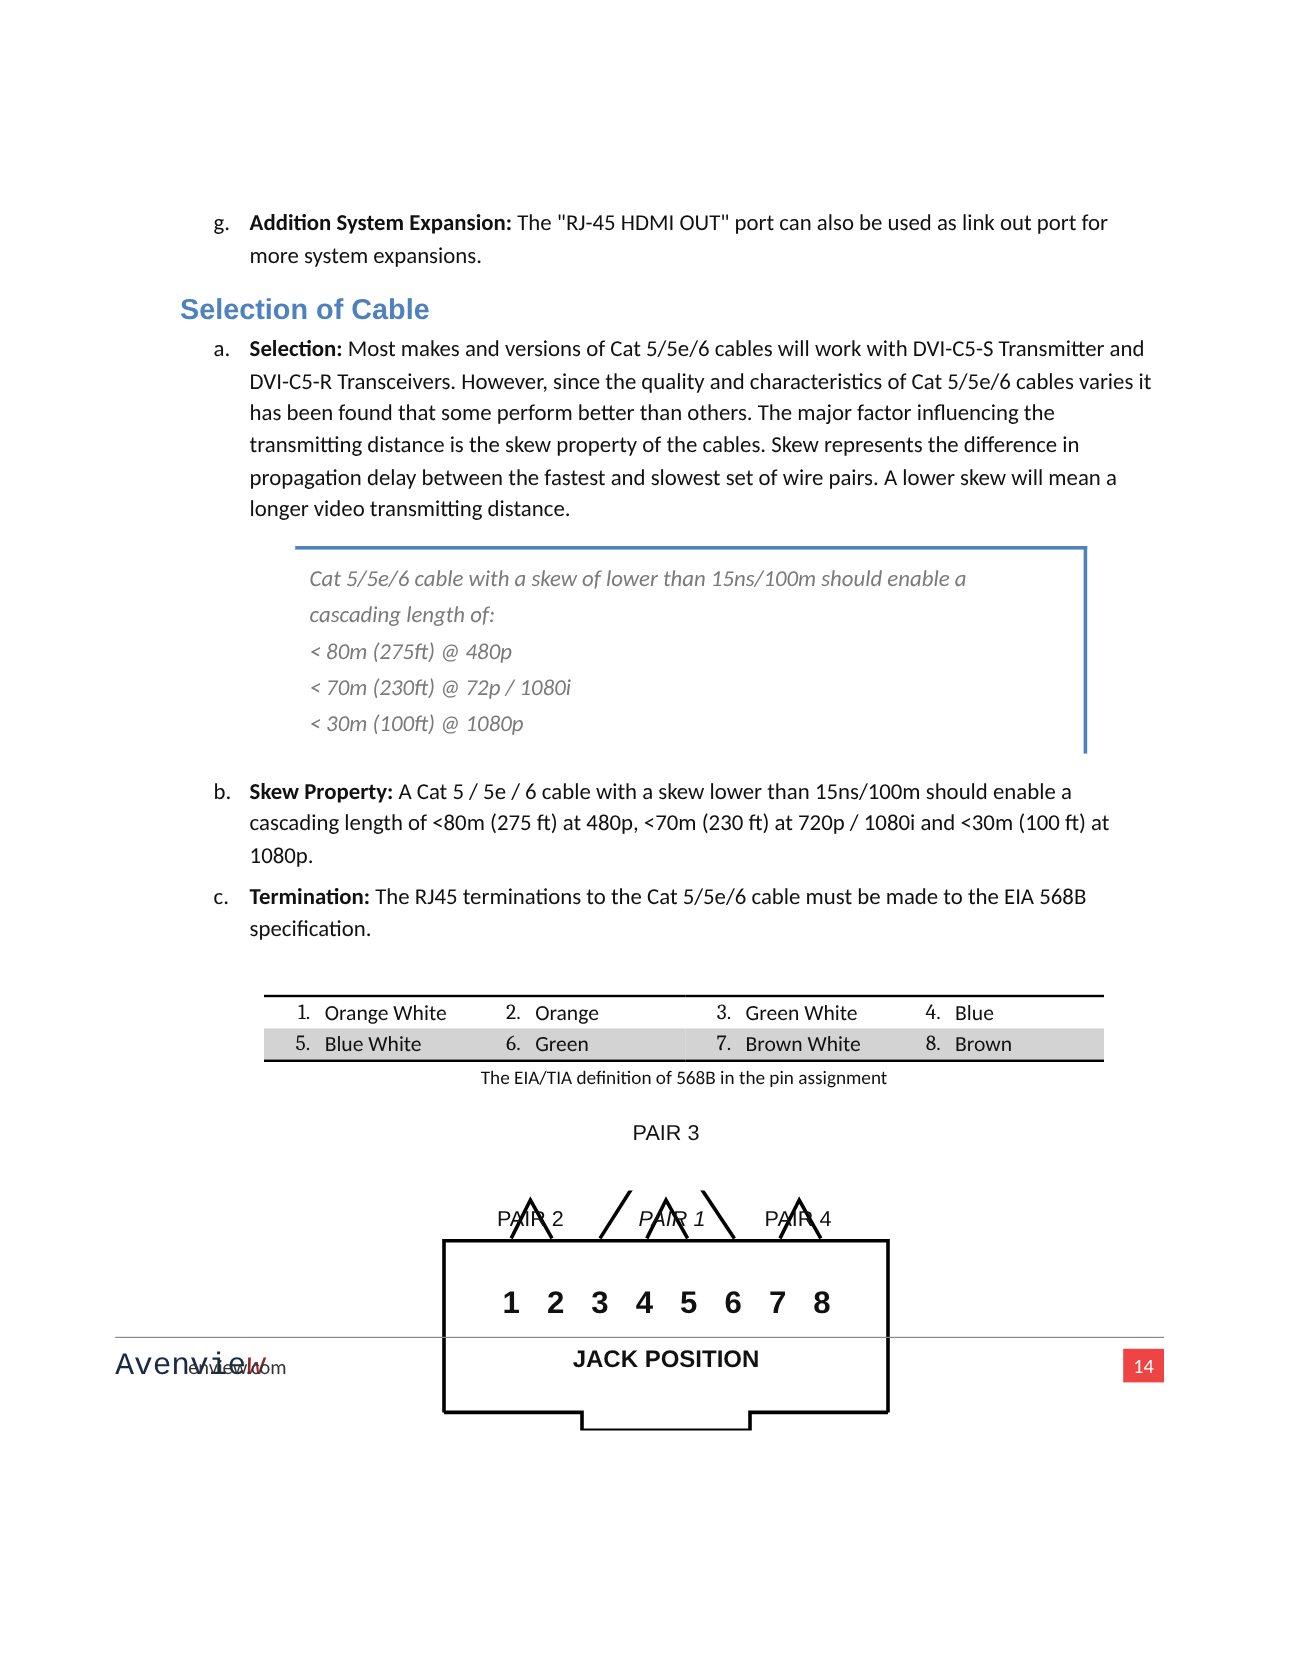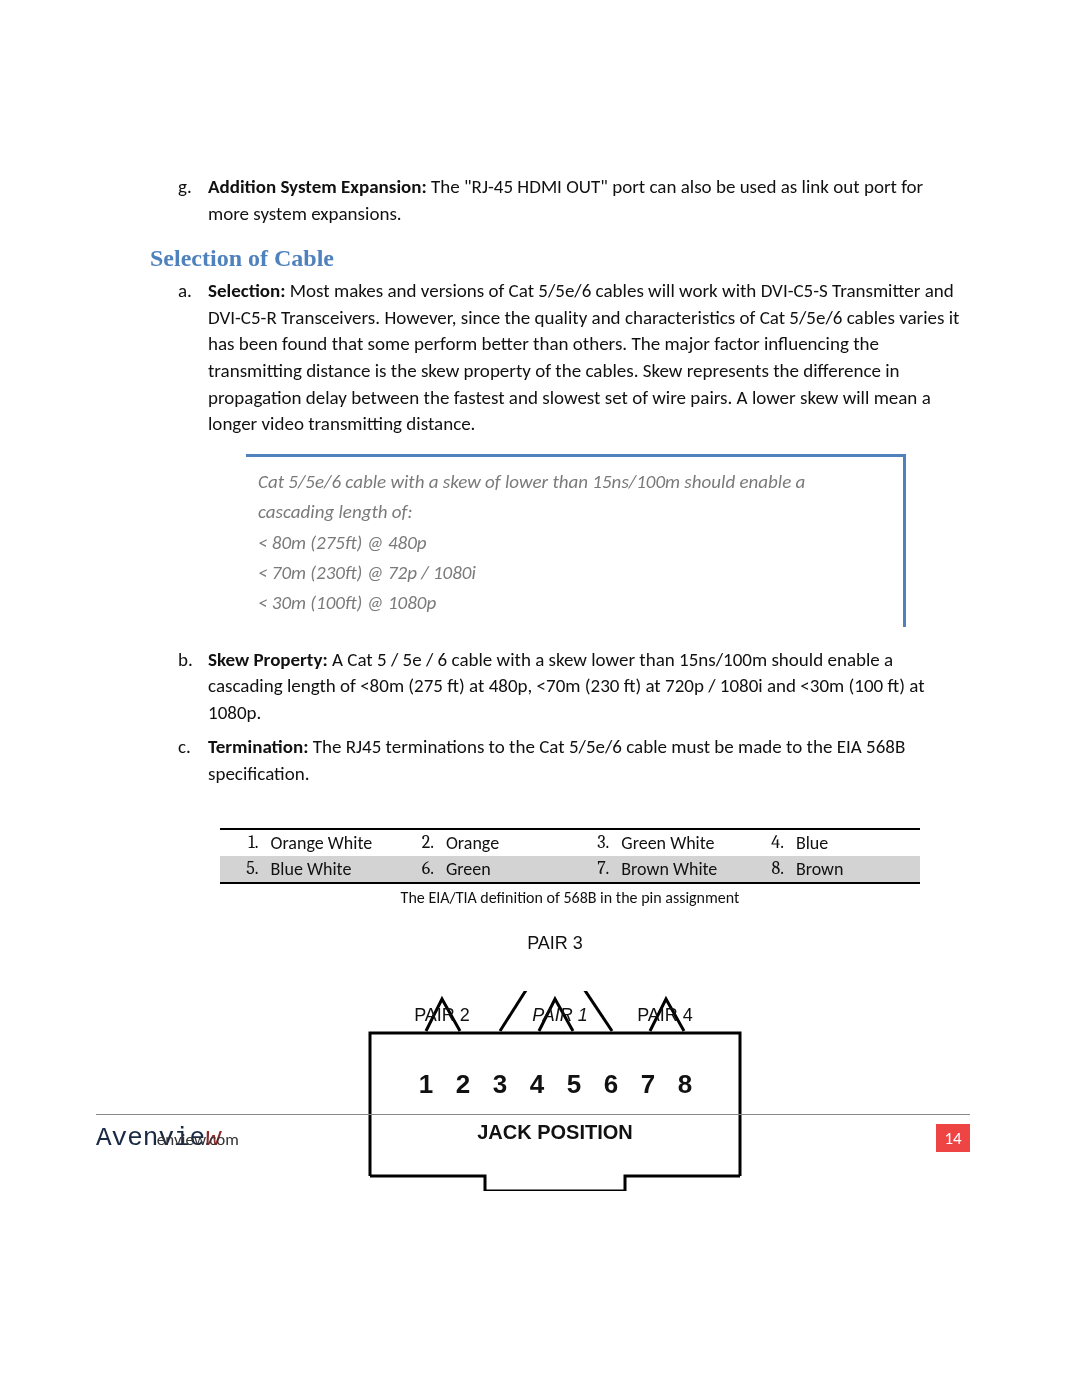--- a/index.html
+++ b/index.html
@@ -25,21 +25,21 @@
   }
   .ol-marker {
     width: 30px;
     flex: 0 0 30px;
   }
   .ol-body {
     flex: 1 1 auto;
   }
   .bold { font-weight: 700; }
   .h2 {
-    font-family: Liberation Serif, serif;
+    font-family: Liberation Sans, sans-serif;
     color: #4F81BD;
     font-weight: 700;
     font-size: 24px;
     margin: 18px 0 6px 0;
   }
   .callout {
     margin: 16px 0 20px 96px;
     border-top: 3px solid #4F81BD;
     border-right: 3px solid #4F81BD;
     padding: 10px 18px 8px 12px;

